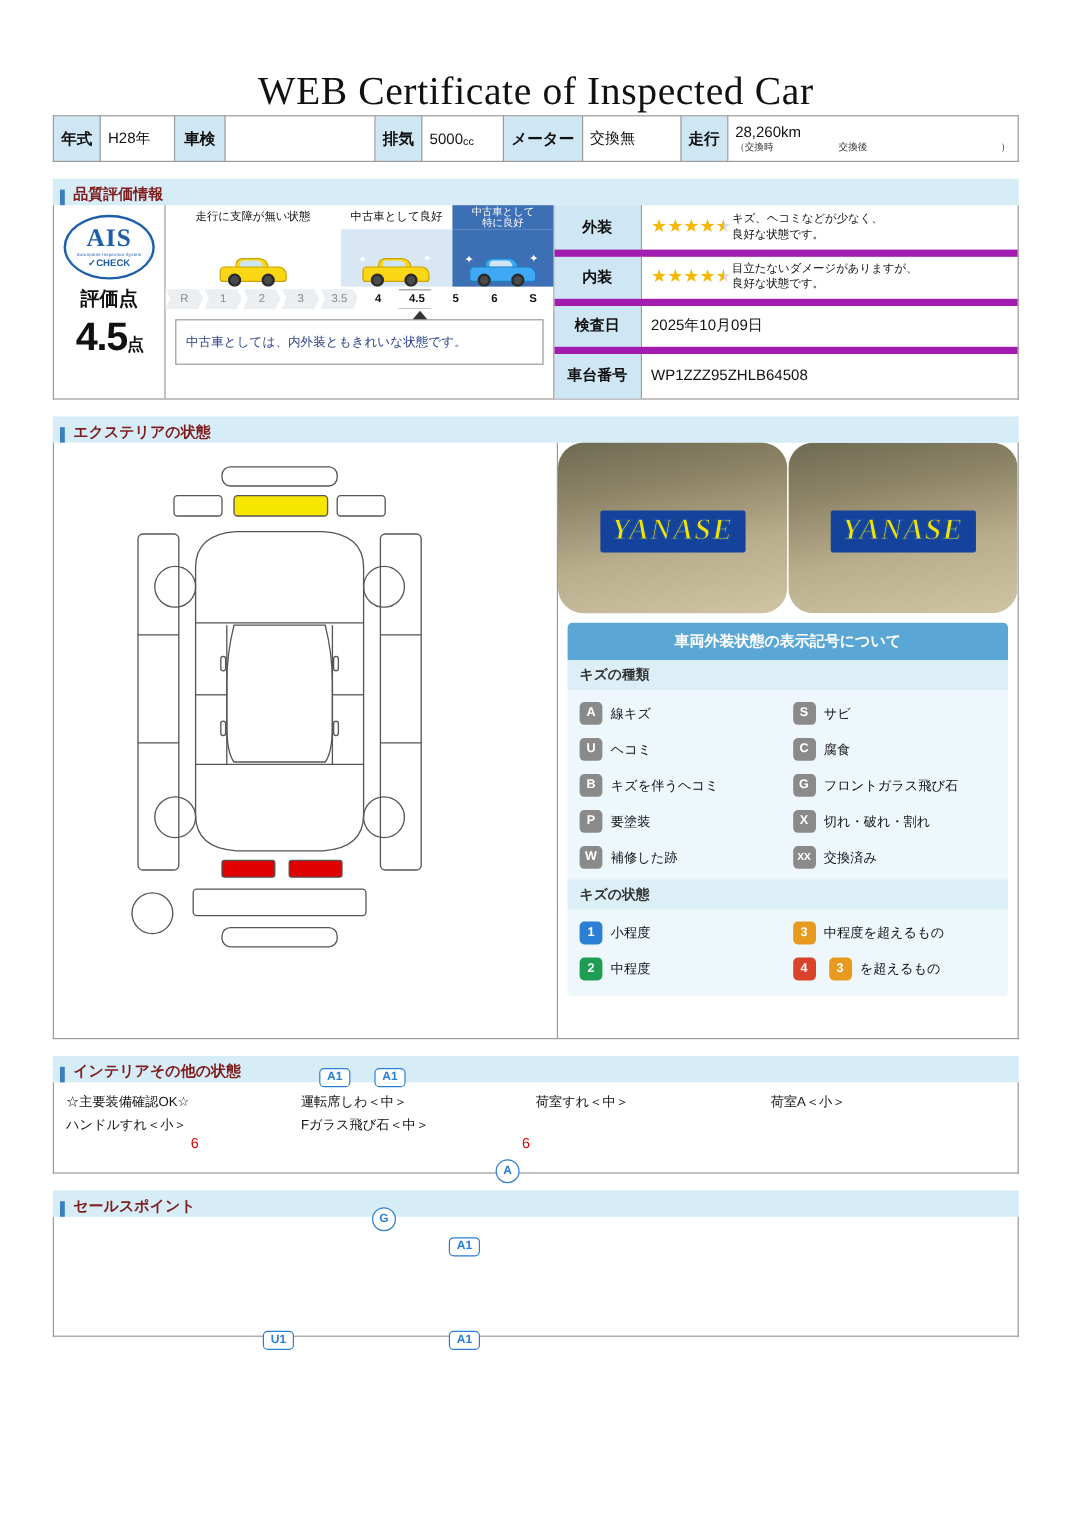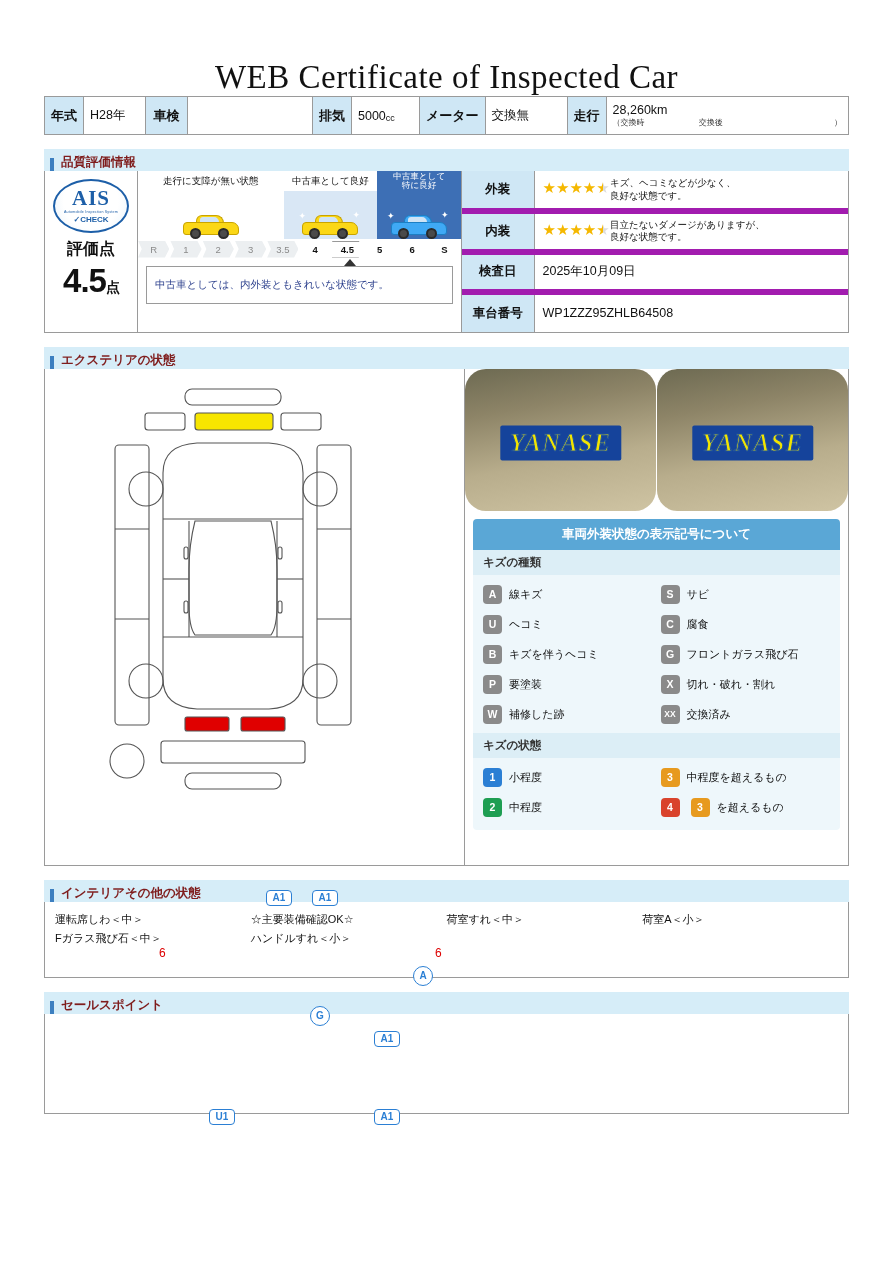--- a/index.html
+++ b/index.html
@@ -427,21 +427,21 @@
       </div>
       <div style="position:absolute;left:368px;top:596px;">
         <span style="display:inline-flex;width:20px;height:20px;border:1px solid #2b7fd4;border-radius:50%;background:#fff;color:#2b7fd4;font-size:10px;font-weight:bold;align-items:center;justify-content:center;">A</span>
       </div>
       <div style="position:absolute;left:265px;top:636px;">
         <span style="display:inline-flex;width:20px;height:20px;border:1px solid #2b7fd4;border-radius:50%;background:#fff;color:#2b7fd4;font-size:10px;font-weight:bold;align-items:center;justify-content:center;">G</span>
       </div>
       <div style="position:absolute;left:329px;top:659px;">
         <span style="display:inline-flex;width:26px;height:16px;border:1px solid #2b7fd4;border-radius:4px;background:#fff;color:#2b7fd4;font-size:10px;font-weight:bold;align-items:center;justify-content:center;">A1</span>
       </div>
-      <div style="position:absolute;left:164px;top:737px;text-align:right;">
+      <div style="position:absolute;left:174px;top:737px;text-align:right;">
         <span style="display:inline-flex;width:26px;height:16px;border:1px solid #2b7fd4;border-radius:4px;background:#fff;color:#2b7fd4;font-size:10px;font-weight:bold;align-items:center;justify-content:center;">U1</span>
       </div>
       <div style="position:absolute;left:329px;top:737px;">
         <span style="display:inline-flex;width:26px;height:16px;border:1px solid #2b7fd4;border-radius:4px;background:#fff;color:#2b7fd4;font-size:10px;font-weight:bold;align-items:center;justify-content:center;">A1</span>
       </div>
 
       <div style="position:absolute;left:114px;top:577px;color:#d00;font-size:12px;">6</div>
       <div style="position:absolute;left:390px;top:577px;color:#d00;font-size:12px;">6</div>
 
     </div>
@@ -526,26 +526,26 @@
       </div>
     </div>
   </div>
 
   <div class="sec-head">
     <span class="bar"></span>
     <span>インテリアその他の状態</span>
   </div>
   <div class="int-wrap">
     <div class="int-col">
+      <div>☆主要装備確認OK☆</div>
+      <div>ハンドルすれ＜小＞</div>
+    </div>
+    <div class="int-col">
       <div>運転席しわ＜中＞</div>
       <div>Fガラス飛び石＜中＞</div>
-    </div>
-    <div class="int-col">
-      <div>☆主要装備確認OK☆</div>
-      <div>ハンドルすれ＜小＞</div>
     </div>
     <div class="int-col">
       <div>荷室すれ＜中＞</div>
     </div>
     <div class="int-col">
       <div>荷室A＜小＞</div>
     </div>
   </div>
 
   <div class="sec-head">

